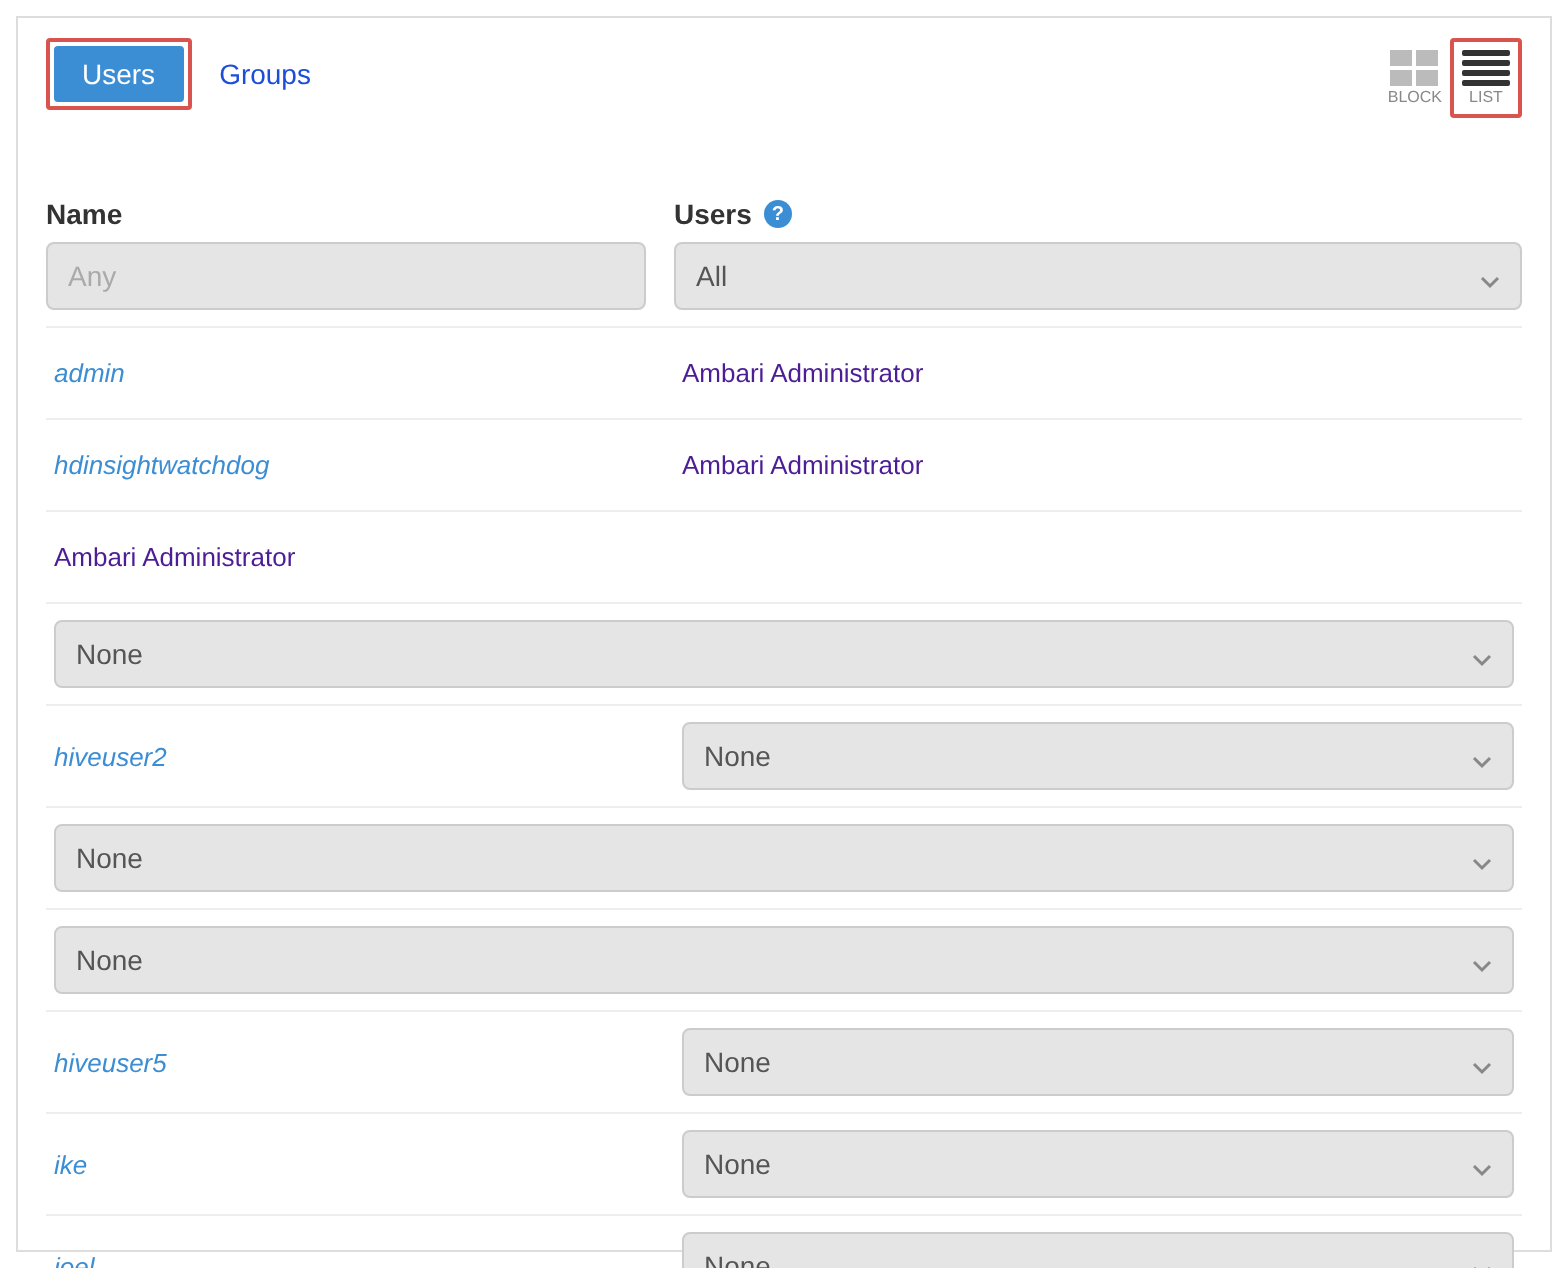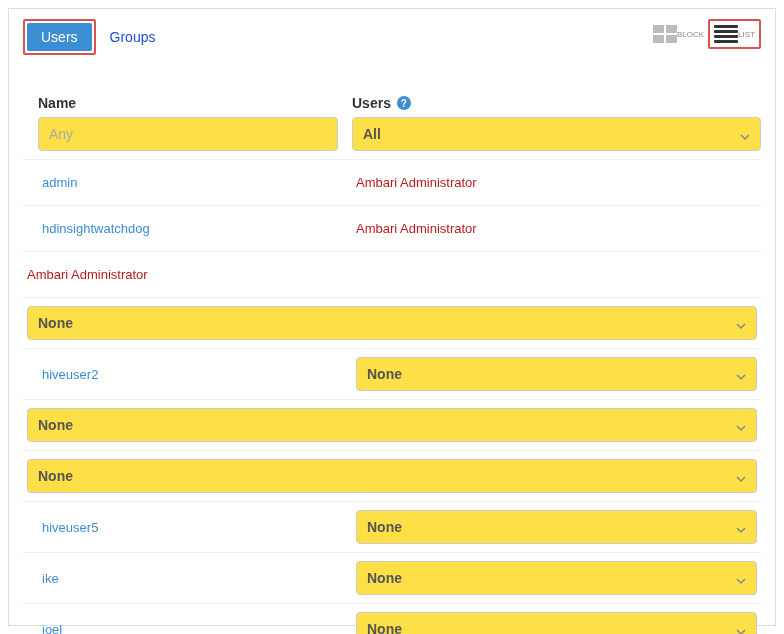--- a/index.html
+++ b/index.html
@@ -39,41 +39,41 @@
     }
     .highlight-box {
       border: 2px solid #d9534f;
       border-radius: 2px;
       padding: 2px;
       display: inline-flex;
     }
     .view-toggles { display: flex; align-items: center; gap: 2px; }
     .view-toggle {
       display: flex;
-      flex-direction: row;
+      flex-direction: column;
       align-items: center;
       cursor: pointer;
       padding: 2px;
     }
     .view-toggle-label { font-size: 8px; color: #888; margin-top: 1px; }
     .block-icon {
       display: grid;
       grid-template-columns: 1fr 1fr;
       grid-template-rows: 1fr 1fr;
       gap: 2px;
       width: 24px; height: 18px;
     }
     .block-icon div { background: #bbb; }
     .list-icon {
       display: flex; flex-direction: column; justify-content: space-between;
       width: 24px; height: 18px;
     }
     .list-icon div { height: 3px; background: #333; border-radius: 1px; }
     .columns-header { display: flex; gap: 14px; margin-bottom: 8px; }
-    .col-name { width: 300px; margin-left: 15px; }
+    .col-name { width: 300px; }
     .col-role { flex: 1; }
     .col-header-label {
       font-weight: 600;
       font-size: 14px;
       color: #333;
       margin-bottom: 6px;
       display: flex;
       align-items: center;
       gap: 6px;
     }
@@ -88,53 +88,53 @@
       align-items: center; justify-content: center;
     }
     input.text-input, .select-box {
       width: 100%;
       height: 34px;
       border: 1px solid #ccc;
       border-radius: 4px;
       padding: 0 10px;
       font-size: 14px;
       color: #555;
-      background: #fde047;
+      background: #e5e5e5;
     }
     input.text-input::placeholder { color: #aaa; }
     .select-box {
       display: flex;
       align-items: center;
       justify-content: space-between;
       cursor: pointer;
-      font-weight: bold;
     }
     .chevron {
       width: 10px; height: 10px;
       display: inline-block;
     }
     .chevron svg { width: 100%; height: 100%; }
     .table-rows { }
     .row {
       display: flex;
       align-items: center;
       gap: 14px;
       border-top: 1px solid #eee;
       padding: 8px 4px;
       min-height: 46px;
     }
     .row .col-name a {
       color: #3b8dd4;
       text-decoration: none;
       font-size: 13px;
+      font-style: italic;
     }
     .row .col-role-text {
       flex: 1;
       font-size: 13px;
-      color: #b91c1c;
+      color: #4c1d95;
     }
     .row .col-role-select { flex: 1; }
   </style>
 </head>
 <body>
 
 <div class="container">
 
   <div class="top-bar">
     <div class="tabs">

